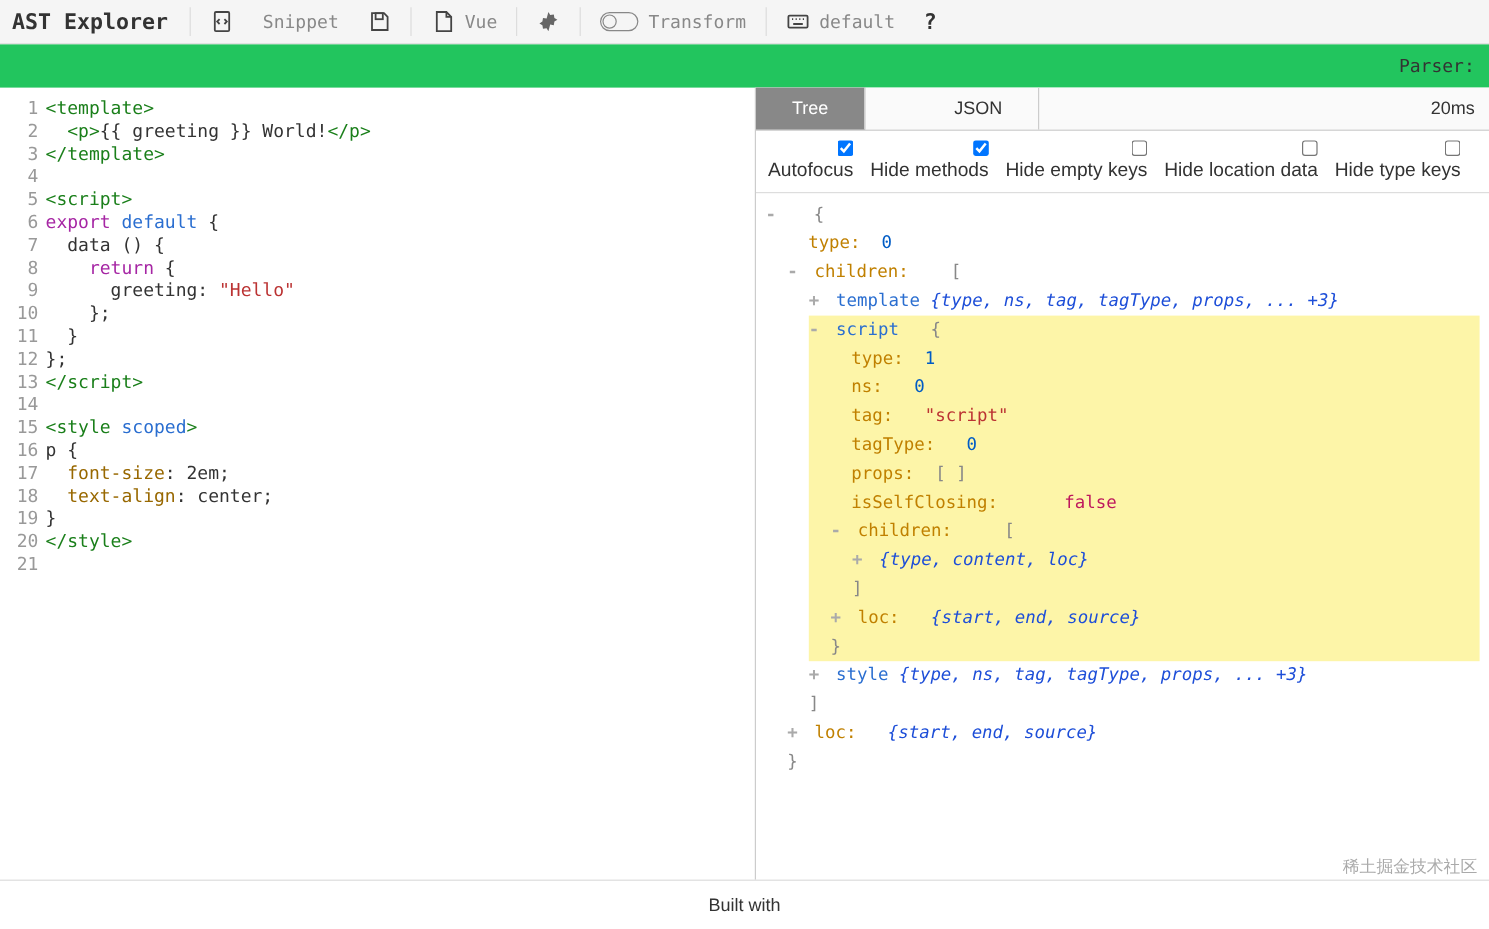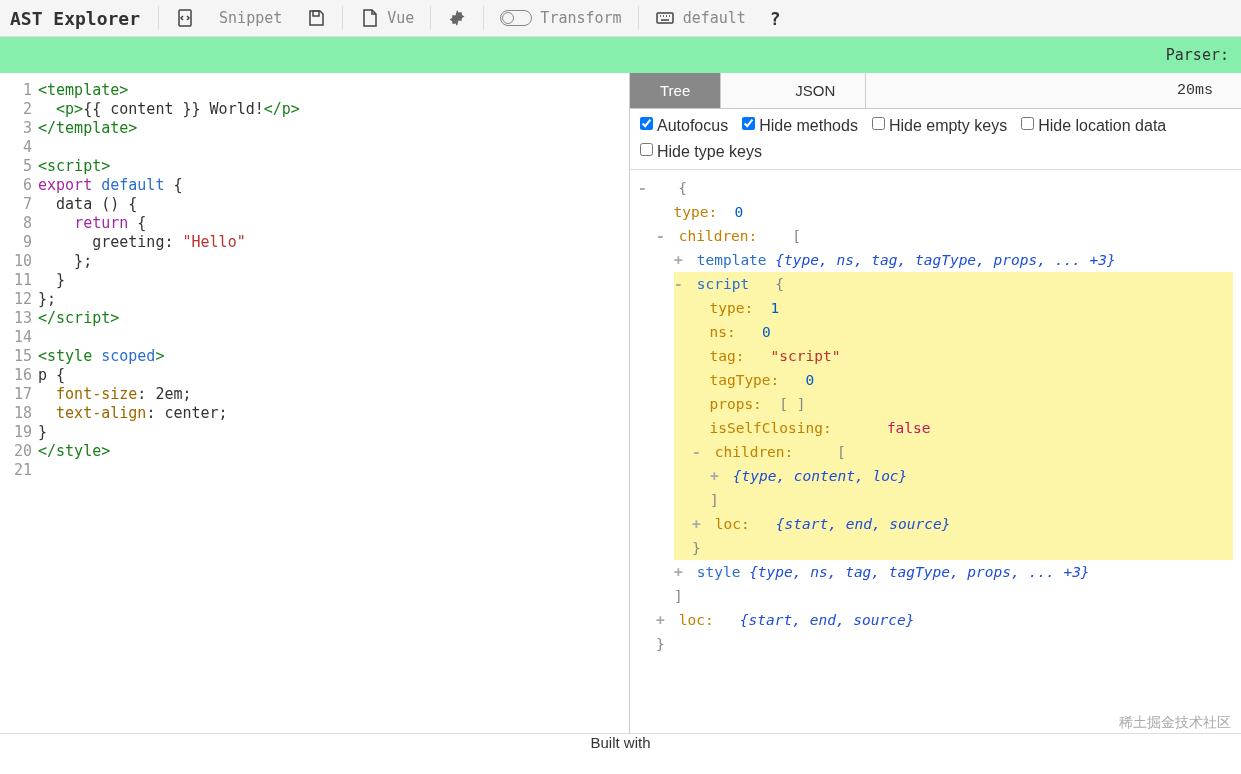--- a/index.html
+++ b/index.html
@@ -3,52 +3,52 @@
 <meta charset="utf-8">
 <style>
 * { box-sizing: border-box; margin: 0; padding: 0; }
 body { font-family: Consolas, Monaco, monospace; font-size: 15px; color: #333; width: 1241px; height: 774px; overflow: hidden; background: #fff; }
 .toolbar { height: 37px; background: #f5f5f5; border-bottom: 1px solid #ddd; display: flex; align-items: center; padding: 0 10px; gap: 4px; }
 .logo { font-weight: bold; font-size: 18px; padding-right: 12px; }
 .tb-item { display: flex; align-items: center; gap: 8px; padding: 0 10px; height: 100%; color: #888; cursor: pointer; }
 .tb-sep { border-left: 1px solid #ddd; height: 24px; margin: 0 2px; }
 .help-icon { font-weight: bold; font-size: 18px; color: #333; }
 .icon-svg { width: 20px; height: 20px; stroke: #444; fill: none; stroke-width: 1.5; }
-.parser-bar { height: 36px; background: #86efac; display: flex; justify-content: flex-end; align-items: center; padding: 0 12px; font-size: 15px; gap: 38px; }
+.parser-bar { height: 36px; background: #22c55e; display: flex; justify-content: flex-end; align-items: center; padding: 0 12px; font-size: 15px; gap: 38px; }
 .parser-bar a { color: #1b4db3; text-decoration: underline; }
 .main { display: flex; height: 660px; }
 .editor { width: 630px; border-right: 1px solid #ccc; display: flex; font-size: 15px; line-height: 19px; padding-top: 8px; overflow: hidden; }
 .gutter { width: 38px; text-align: right; color: #999; padding-right: 6px; }
 .gutter div { height: 19px; }
 .code { flex: 1; }
 .code-line { height: 19px; white-space: pre; }
 .tag { color: #1a7f1a; }
 .attr { color: #2a6ed0; }
 .str { color: #b33; }
 .kw { color: #a626a4; }
 .prop { color: #986801; }
 .right { flex: 1; display: flex; flex-direction: column; }
 .tabs { display: flex; align-items: center; border-bottom: 1px solid #ccc; height: 36px; background: #fafafa; gap: 44px; }
 .tab { padding: 0 30px; height: 100%; display: flex; align-items: center; cursor: pointer; font-family: Arial; border-right: 1px solid #ccc; }
 .tab.active { background: #888; color: #fff; }
-.time { margin-left: auto; padding-right: 28px; font-family: Liberation Mono, monospace; }
+.time { margin-left: auto; padding-right: 12px; font-family: Liberation Sans, sans-serif; }
 .opts { padding: 8px 10px; font-family: Arial; font-size: 16px; display: flex; flex-wrap: wrap; gap: 8px 14px; border-bottom: 1px solid #ddd; }
-.opts label { display: flex; align-items: flex-start; gap: 4px; cursor: pointer; }
+.opts label { display: flex; align-items: flex-end; gap: 4px; cursor: pointer; flex-direction: column; }
 .tree { flex: 1; overflow: auto; padding: 6px 8px; font-size: 14.5px; line-height: 24px; }
 .tree .key { color: #c08000; }
 .tree .punct { color: #888; }
 .tree .tkey { color: #2a6ed0; }
 .tree .num { color: #005cc5; }
 .tree .sval { color: #b33; }
 .tree .bool { color: #be185d; margin-left: 29px; }
 .tree .prev { color: #1d4ed8; font-style: italic; }
 .exp { color: #aaa; display: inline-block; width: 14px; cursor: pointer; font-weight: bold; }
 .node { padding-left: 18px; }
 .hl { background: #fdf5a8; }
-.footer { height: 41px; border-top: 1px solid #ddd; display: flex; justify-content: center; align-items: flex-start; font-family: Arial; font-size: 15px; background: #fff; }
+.footer { height: 41px; border-top: 1px solid #ddd; display: flex; justify-content: center; align-items: center; font-family: Arial; font-size: 15px; background: #fff; }
 .footer a { color: #1b4db3; text-decoration: underline; }
 .watermark { position: absolute; right: 10px; bottom: 42px; color: #aaa; font-family: Arial; font-size: 14px; }
 .toggle-track { width: 32px; height: 16px; border: 1px solid #888; border-radius: 10px; position: relative; }
 .toggle-knob { width: 12px; height: 12px; border-radius: 50%; border: 1px solid #888; position: absolute; top: 1px; left: 1px; }
 </style>
 </head>
 <body>
 
 <div class="toolbar">
   <span class="logo">AST Explorer</span>
@@ -127,21 +127,21 @@
         <div>15</div>
         <div>16</div>
         <div>17</div>
         <div>18</div>
         <div>19</div>
         <div>20</div>
         <div>21</div>
       </div>
     <div class="code" id="code">
         <div class="code-line"><span class="tag">&lt;template&gt;</span></div>
-        <div class="code-line"><span>  </span><span class="tag">&lt;p&gt;</span><span>{{ content }}</span><span> World!</span><span class="tag">&lt;/p&gt;</span></div>
+        <div class="code-line"><span>  </span><span class="tag">&lt;p&gt;</span><span>{{ greeting }}</span><span> World!</span><span class="tag">&lt;/p&gt;</span></div>
         <div class="code-line"><span class="tag">&lt;/template&gt;</span></div>
         <div class="code-line"></div>
         <div class="code-line"><span class="tag">&lt;script&gt;</span></div>
         <div class="code-line"><span class="kw">export </span><span class="attr">default </span><span>{</span></div>
         <div class="code-line"><span>  data () {</span></div>
         <div class="code-line"><span>    </span><span class="kw">return </span><span>{</span></div>
         <div class="code-line"><span>      greeting: </span><span class="str">"Hello"</span></div>
         <div class="code-line"><span>    };</span></div>
         <div class="code-line"><span>  }</span></div>
         <div class="code-line"><span>};</span></div>

